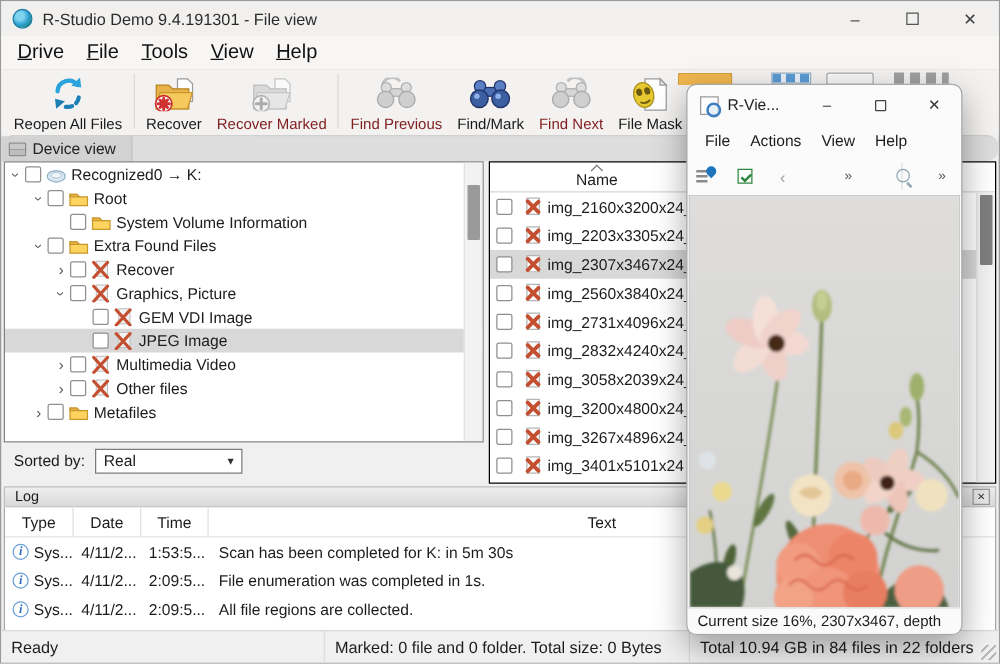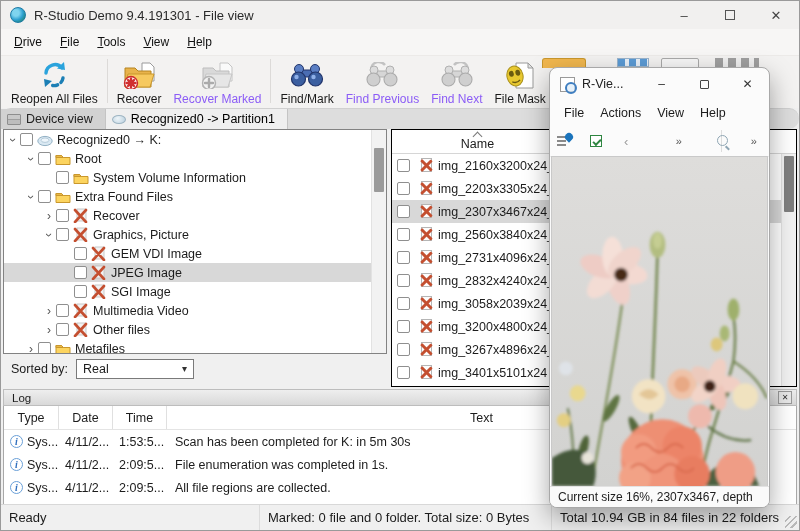--- a/index.html
+++ b/index.html
@@ -11,29 +11,29 @@
 
   .titlebar { position:absolute; left:0; top:0; right:0; height:28px; background:#f1f0ef; display:flex; align-items:center; }
   .app-icon { width:16px; height:16px; border-radius:50%; margin:0 8px 0 9px;
     background:radial-gradient(circle at 35% 35%, #7fd4ef 0 25%, #2c9fd0 55%, #1d7a3f 100%); border:1px solid #1d7aa5; }
   .title-text { font-size:13px; color:#2b2b2b; }
   .win-controls { margin-left:auto; display:flex; height:100%; }
   .win-btn { width:46px; height:100%; display:flex; align-items:center; justify-content:center; font-size:13px; color:#444; }
   .maxbox { width:10px; height:10px; border:1.2px solid #555; }
 
   .menubar { position:absolute; left:0; top:28px; right:0; height:27px; background:#f7f6f5; display:flex; align-items:center; padding-left:4px; border-bottom:1px solid #eceae8;}
-  .menu-item { display:inline-block; padding:4px 9px; font-size:12px; color:#111; }
+  .menu-item { display:inline-block; padding:4px 9px; font-size:16px; color:#111; }
   .menu-item::first-letter { text-decoration:underline; }
 
   
   .toolbar { position:absolute; left:0; top:55px; right:0; height:52px; background:#f3f2f1; display:flex; align-items:flex-start; padding-left:4px; }
   .tbtn { display:flex; flex-direction:column; align-items:center; justify-content:flex-start; padding:3px 6px 0 6px; height:50px; }
   .tbtn .ticon { height:32px; display:flex; align-items:center; justify-content:center; }
   .tbtn .tlabel { font-size:12px; margin-top:1px; color:#1a1a1a; white-space:nowrap; }
-  .tbtn.disabled .tlabel { color:#8b5cf6; }
+  .tbtn.disabled .tlabel { color:#7f1d1d; }
   .tsep { width:1px; height:44px; background:#dcdad8; margin:3px 3px 0 3px; }
   .partial-icon { position:absolute; top:57px; }
 
   
   .tabbar { position:absolute; left:0; top:107px; right:0; height:21px; background:#dddddd; display:flex; align-items:stretch; border-top:1px solid #d0d0d0;border-radius:10px;}
   .tab { display:flex; align-items:center; gap:5px; padding:0 12px 0 6px; font-size:12.5px; border-right:1px solid #c4c4c4; }
   .tab.inactive { background:#d2d2d2; color:#222; }
   .tab.active { background:#efefef; color:#000; }
   .dev-icon { width:14px; height:11px; background:linear-gradient(#c9c9c9 0 45%, #9f9f9f 45% 55%, #bdbdbd 55% 100%); border:1px solid #8e8e8e; border-radius:1px; }
   .part-icon { width:14px; height:9px; border-radius:50%; background:radial-gradient(circle at 40% 35%, #eef5f9, #b9cfdd); border:1px solid #9db4c2; }
@@ -232,38 +232,38 @@
     </div>
     <div class="tbtn disabled">
       <span class="ticon">
           <svg width="33" height="28" viewBox="0 0 33 28">
             <use href="#ic-recover-g"></use>
           </svg>
         </span>
       <span class="tlabel">Recover Marked</span>
     </div>
     <div class="tsep"></div>
+    <div class="tbtn disabled">
+      <span class="ticon">
+          <svg width="34" height="26" viewBox="0 0 34 26">
+            <use href="#ic-binoc-g"></use>
+          </svg>
+        </span>
+      <span class="tlabel">Find Previous</span>
+    </div>
     <div class="tbtn">
       <span class="ticon">
           <svg width="34" height="26" viewBox="0 0 34 26">
             <use href="#ic-binoc-b"></use>
           </svg>
         </span>
       <span class="tlabel">Find/Mark</span>
     </div>
     <div class="tbtn disabled">
       <span class="ticon">
-          <svg width="34" height="26" viewBox="0 0 34 26">
-            <use href="#ic-binoc-g"></use>
-          </svg>
-        </span>
-      <span class="tlabel">Find Previous</span>
-    </div>
-    <div class="tbtn disabled">
-      <span class="ticon">
           <svg width="34" height="26" viewBox="0 0 34 26" style="transform:scaleX(-1)">
             <use href="#ic-binoc-g"></use>
           </svg>
         </span>
       <span class="tlabel">Find Next</span>
     </div>
     <div class="tbtn">
       <span class="ticon">
           <svg width="30" height="29" viewBox="0 0 30 29">
             <use href="#ic-mask"></use>
@@ -277,24 +277,20 @@
   <div class="partial-icon" style="left:541px; width:44px; height:10px; background:#f0b64e; border:1px solid #c9972c; border-bottom:none; border-radius:3px 3px 0 0;"></div>
   <div class="partial-icon" style="left:616px; width:32px; height:9px; background:repeating-linear-gradient(90deg,#5b9bd5 0 7px,#e8f0f8 7px 11px); border:1px solid #9ab4cc;"></div>
   <div class="partial-icon" style="left:660px; width:38px; height:10px; background:#f6f6f6; border:1.4px solid #a9a9a9; border-radius:2px 2px 0 0;"></div>
   <div class="partial-icon" style="left:714px; width:44px; height:9px; background:repeating-linear-gradient(90deg,#9f9f9f 0 8px,#efefef 8px 13px);"></div>
 
   <div class="tabbar">
     <div class="tab inactive">
       <span class="dev-icon"></span>
       <span>Device view</span>
     </div>
-    <div class="tab active">
-      <span class="part-icon"></span>
-      <span>Recognized0 -&gt; Partition1</span>
-    </div>
   </div>
 
   <div class="tree-panel">
     <div class="trow" style="padding-left:2px">
       <span class="tw open">›</span>
         <span class="cb"></span>
       <span class="ticn">
           <svg width="16" height="14" viewBox="0 0 16 14">
             <use href="#ic-disk"></use>
           </svg>
@@ -363,30 +359,20 @@
     </div>
     <div class="trow sel" style="padding-left:56px">
       <span class="tw none">›</span>
         <span class="cb"></span>
       <span class="ticn">
           <svg width="15" height="15" viewBox="0 0 15 15">
             <use href="#ic-x"></use>
           </svg>
         </span>
       <span>JPEG Image</span>
-    </div>
-    <div class="trow" style="padding-left:56px">
-      <span class="tw none">›</span>
-        <span class="cb"></span>
-      <span class="ticn">
-          <svg width="15" height="15" viewBox="0 0 15 15">
-            <use href="#ic-x"></use>
-          </svg>
-        </span>
-      <span>SGI Image</span>
     </div>
     <div class="trow" style="padding-left:38px">
       <span class="tw">›</span>
         <span class="cb"></span>
       <span class="ticn">
           <svg width="15" height="15" viewBox="0 0 15 15">
             <use href="#ic-x"></use>
           </svg>
         </span>
       <span>Multimedia Video</span>

